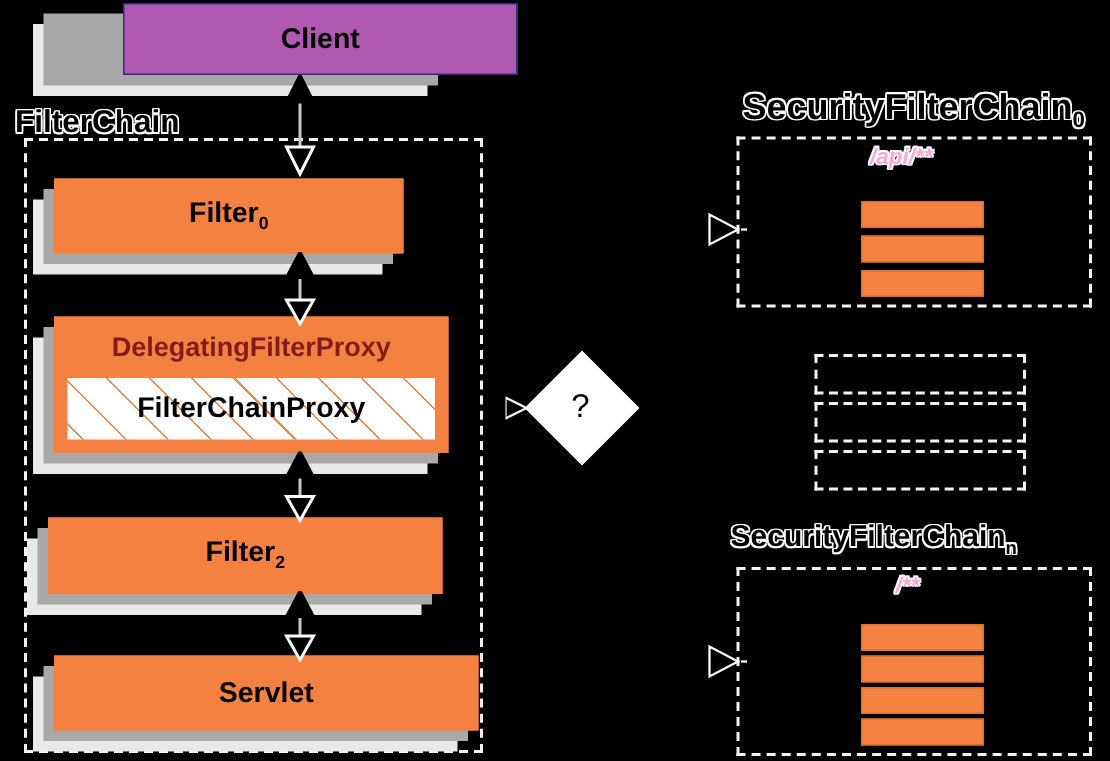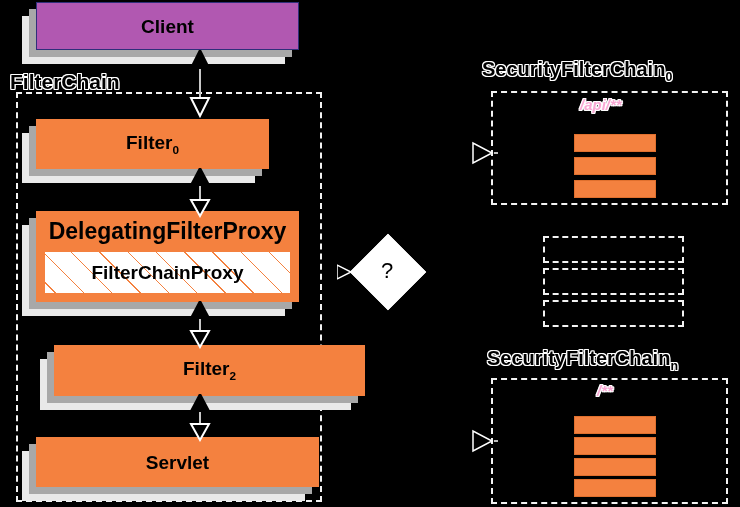--- a/index.html
+++ b/index.html
@@ -55,31 +55,31 @@
     background:#e9e9e9;box-sizing:border-box;
   }
   .node .shadow1{left:-7px;top:7px;background:#a8a8a8;}
   .node .face{
     position:absolute;left:0;top:0;width:100%;height:100%;
     box-sizing:border-box;
     display:flex;align-items:center;justify-content:center;
     font-weight:bold;color:#000;
   }
   .node .face.orange{background:#f4813f;border:1px solid #f4813f;}
-  .node .face.purple{background:#b158b1;border:1px solid #2f2f7a;}
+  .node .face.purple{background:#b158b1;border:1px solid #2f2f7a;margin-left:46px;}
   .face-label{font-size:19px;line-height:1;}
   .face-label sub{font-size:.62em;}
 
   
   .node.compound .face{
     display:block;background:#f4813f;border:1px solid #f4813f;padding:0;
   }
   .dfp-title{
     height:38px;display:flex;align-items:center;justify-content:center;
-    font-weight:bold;font-size:23px;color:#000000;
+    font-weight:bold;font-size:18px;color:#7f1d1d;
   }
   .fcp-inner{
     position:absolute;left:8px;right:8px;top:40px;bottom:8px;
     background:#ffffff;
     background-image:repeating-linear-gradient(45deg,
         transparent 0 7px, #f4813f 7px 8px, transparent 8px 20px);
     display:flex;align-items:center;justify-content:center;
     font-weight:bold;font-size:19px;color:#000;
     box-sizing:border-box;
   }
@@ -155,21 +155,21 @@
   </div>
 
   <div class="connector" style="left:180px;top:301px;">
     <svg width="40" height="48" viewBox="0 0 40 48">
       <line x1="20" y1="6" x2="20" y2="40" stroke="#c8c8c8" stroke-width="2"></line>
       <polygon points="20,0 29,17 11,17" fill="#000000" stroke="#000000" stroke-width="2"></polygon>
       <polygon points="20,46 11,30 29,30" fill="#000000" stroke="#ffffff" stroke-width="2"></polygon>
     </svg>
   </div>
 
-  <div class="node" style="left:54px;top:345px;width:263px;height:51px;padding-left:48px;">
+  <div class="node" style="left:32px;top:345px;width:263px;height:51px;">
     <div class="shadow2"></div>
     <div class="shadow1"></div>
     <div class="face orange">
       <span class="face-label"><span>Filter</span><sub>2</sub></span>
     </div>
   </div>
 
   <div class="connector" style="left:180px;top:394px;">
     <svg width="40" height="48" viewBox="0 0 40 48">
       <line x1="20" y1="6" x2="20" y2="40" stroke="#c8c8c8" stroke-width="2"></line>
@@ -191,21 +191,21 @@
       <line x1="0" y1="11" x2="26" y2="11" stroke="#ffffff" stroke-width="1.5"></line>
       <polygon points="0,4 0,18 14,11" fill="#000000" stroke="#ffffff" stroke-width="1.5"></polygon>
     </svg>
   </div>
 
   <div class="diamond-wrap" style="left:361px;top:245px;width:52px;height:52px;">
     <div class="diamond"></div>
     <div class="diamond-text">?</div>
   </div>
 
-  <div class="outline-label" style="left:482px;top:58px;font-size:20px;"><span>SecurityFilterChain</span><sub>0</sub></div>
+  <div class="outline-label" style="left:495px;top:58px;font-size:24px;"><span>SecurityFilterChain</span><sub>0</sub></div>
 
   <div class="dashed-box" style="left:491px;top:91px;width:237px;height:114px;"></div>
 
   <div class="path-label" style="left:580px;top:96px;">/api/**</div>
 
   <div class="connector" style="left:468px;top:140px;">
     <svg width="30" height="26" viewBox="0 0 30 26">
       <line x1="26" y1="13" x2="30" y2="13" stroke="#ffffff" stroke-width="1.5"></line>
       <polygon points="5,3 5,23 24,13" fill="#000000" stroke="#ffffff" stroke-width="1.5"></polygon>
     </svg>

